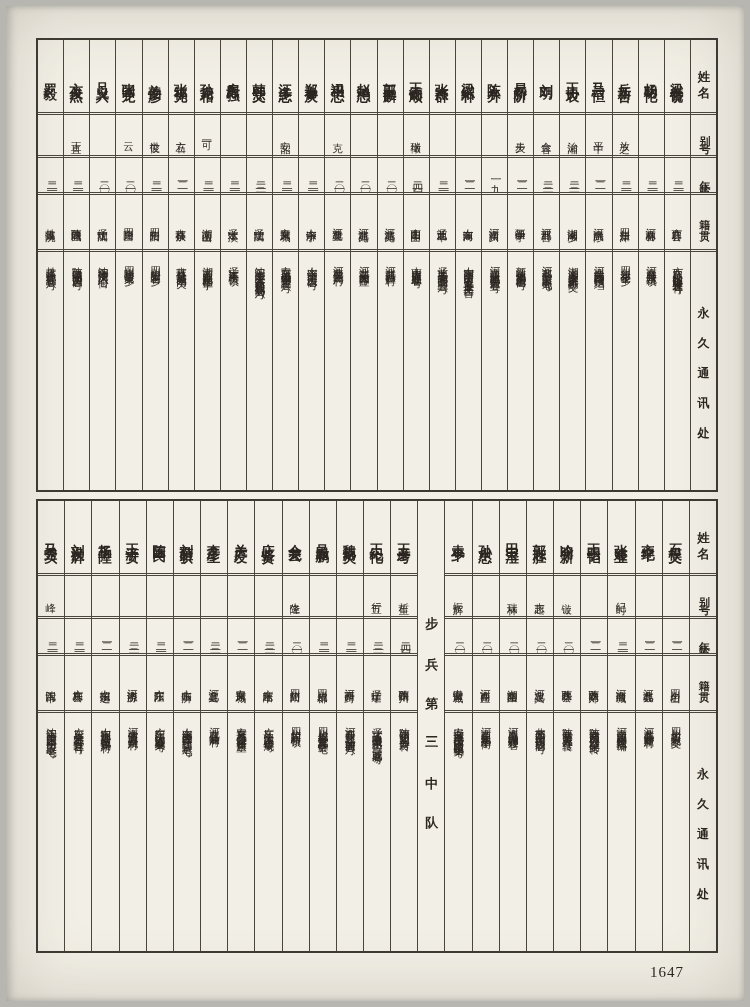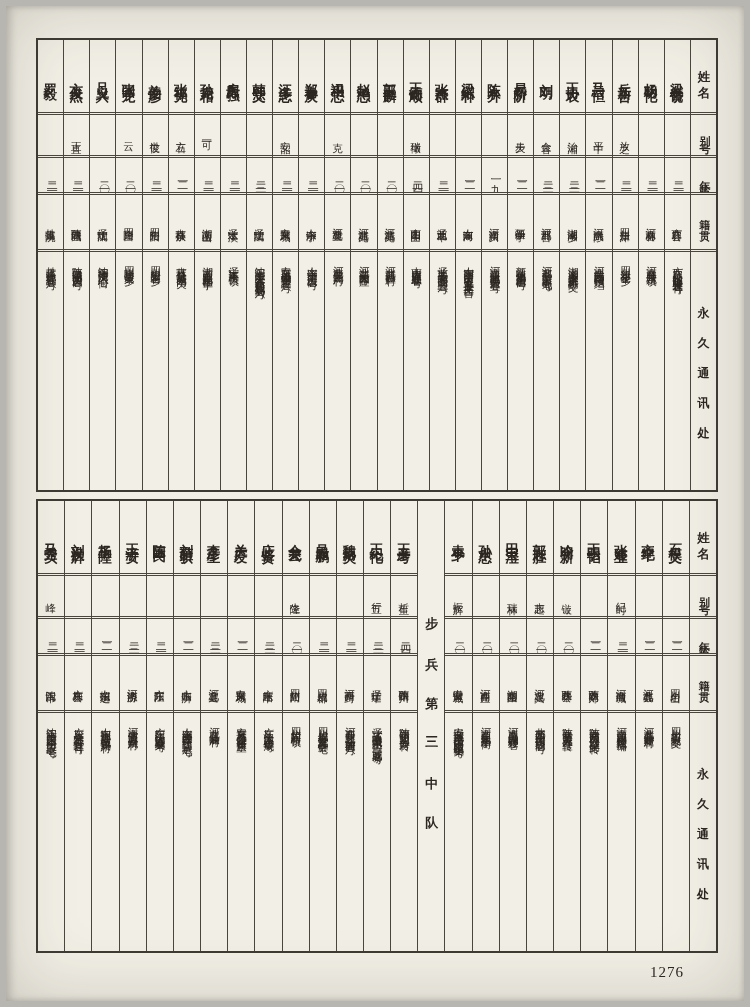--- a/index.html
+++ b/index.html
@@ -912,14 +912,14 @@
           </div>
           <div class="cell origin">
             <span class="v">沈阳市</span>
           </div>
           <div class="cell address">
             <span class="v">沈阳市南关区小南街三段二三七号</span>
           </div>
         </div>
       </div>
   </div>
-  <div class="page-number">1276</div>
+  <div class="page-number">1647</div>
 </div>
 
 </body></html>

